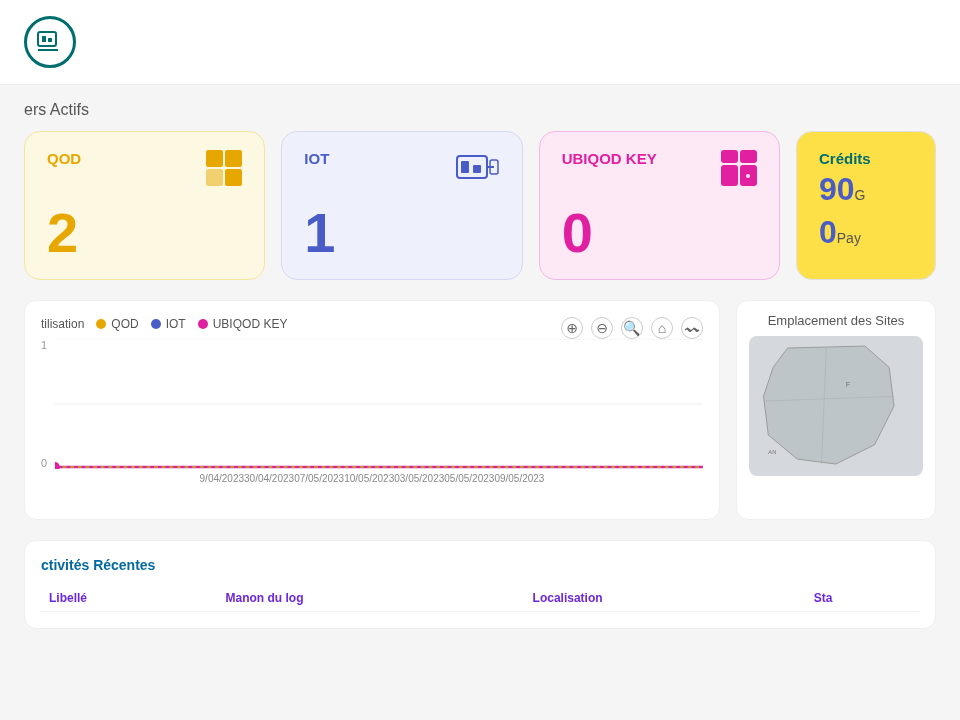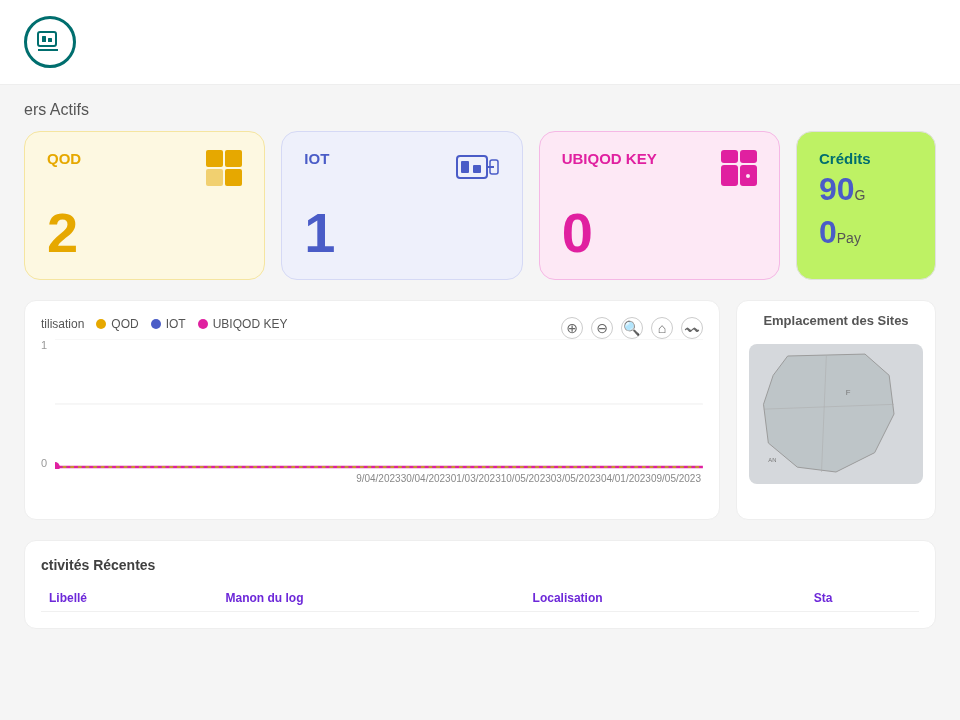--- a/index.html
+++ b/index.html
@@ -78,21 +78,21 @@
     }
     .card-iot {
       background: #eef0fb;
       border: 1px solid #d5d9f5;
     }
     .card-ubiqod {
       background: #fde8f5;
       border: 1px solid #f5b8e5;
     }
     .card-credits {
-      background: #bef264;
+      background: #fde047;
       border: 1px solid #e0e0e0;
       min-width: 130px;
       flex: 0 0 140px;
     }
 
     .card-header {
       display: flex;
       justify-content: space-between;
       align-items: flex-start;
     }
@@ -224,41 +224,41 @@
       color: #666;
     }
 
     .chart-svg {
       width: 100%;
       height: 100%;
     }
 
     .chart-dates {
       display: flex;
-      justify-content: flex-end;
+      justify-content: center;
       font-size: 10px;
       color: #888;
       margin-top: 4px;
       padding: 0 2px;
     }
 
     
     .map-container {
       background: #fff;
       border-radius: 12px;
       border: 1px solid #eee;
       width: 200px;
       flex-shrink: 0;
       padding: 12px;
     }
     .map-title {
       font-size: 13px;
-      font-weight: 700;
+      font-weight: 400;
       color: #555;
-      margin-bottom: 16px;
+      margin-bottom: 8px;
       text-align: center;
     }
     .map-image {
       width: 100%;
       height: 140px;
       background: #d5d8dc;
       border-radius: 8px;
       position: relative;
       overflow: hidden;
     }
@@ -266,21 +266,21 @@
     
     .activities-section {
       background: #fff;
       border-radius: 12px;
       border: 1px solid #eee;
       padding: 16px;
     }
     .activities-title {
       font-size: 14px;
       font-weight: 600;
-      color: #404040;
+      color: #0369a1;
       margin-bottom: 12px;
     }
     .activities-table {
       width: 100%;
       border-collapse: collapse;
     }
     .activities-table th {
       text-align: left;
       font-size: 12px;
       color: #6d28d9;
@@ -416,24 +416,24 @@
             <polyline points="0,128 680,128" fill="none" stroke="#e6a800" stroke-width="1.5" stroke-dasharray="4,4"></polyline>
 
             <circle cx="0" cy="128" r="5" fill="#e020a0"></circle>
           </svg>
         </div>
       </div>
 
       <div class="chart-dates">
         <span>9/04/2023</span>
         <span>30/04/2023</span>
-        <span>01/03/2023</span>
+        <span>07/05/2023</span>
         <span>10/05/2023</span>
         <span>03/05/2023</span>
-        <span>04/01/2023</span>
+        <span>05/05/2023</span>
         <span>09/05/2023</span>
       </div>
     </div>
 
     <div class="map-container">
       <div class="map-title">Emplacement des Sites</div>
       <div class="map-image">
         <svg viewBox="0 0 180 140" width="100%" height="100%">
 
           <polygon points="40,10 120,8 145,30 150,70 130,110 90,130 50,125 20,100 15,60 25,30" fill="#bec5c8" stroke="#999" stroke-width="1"></polygon>

